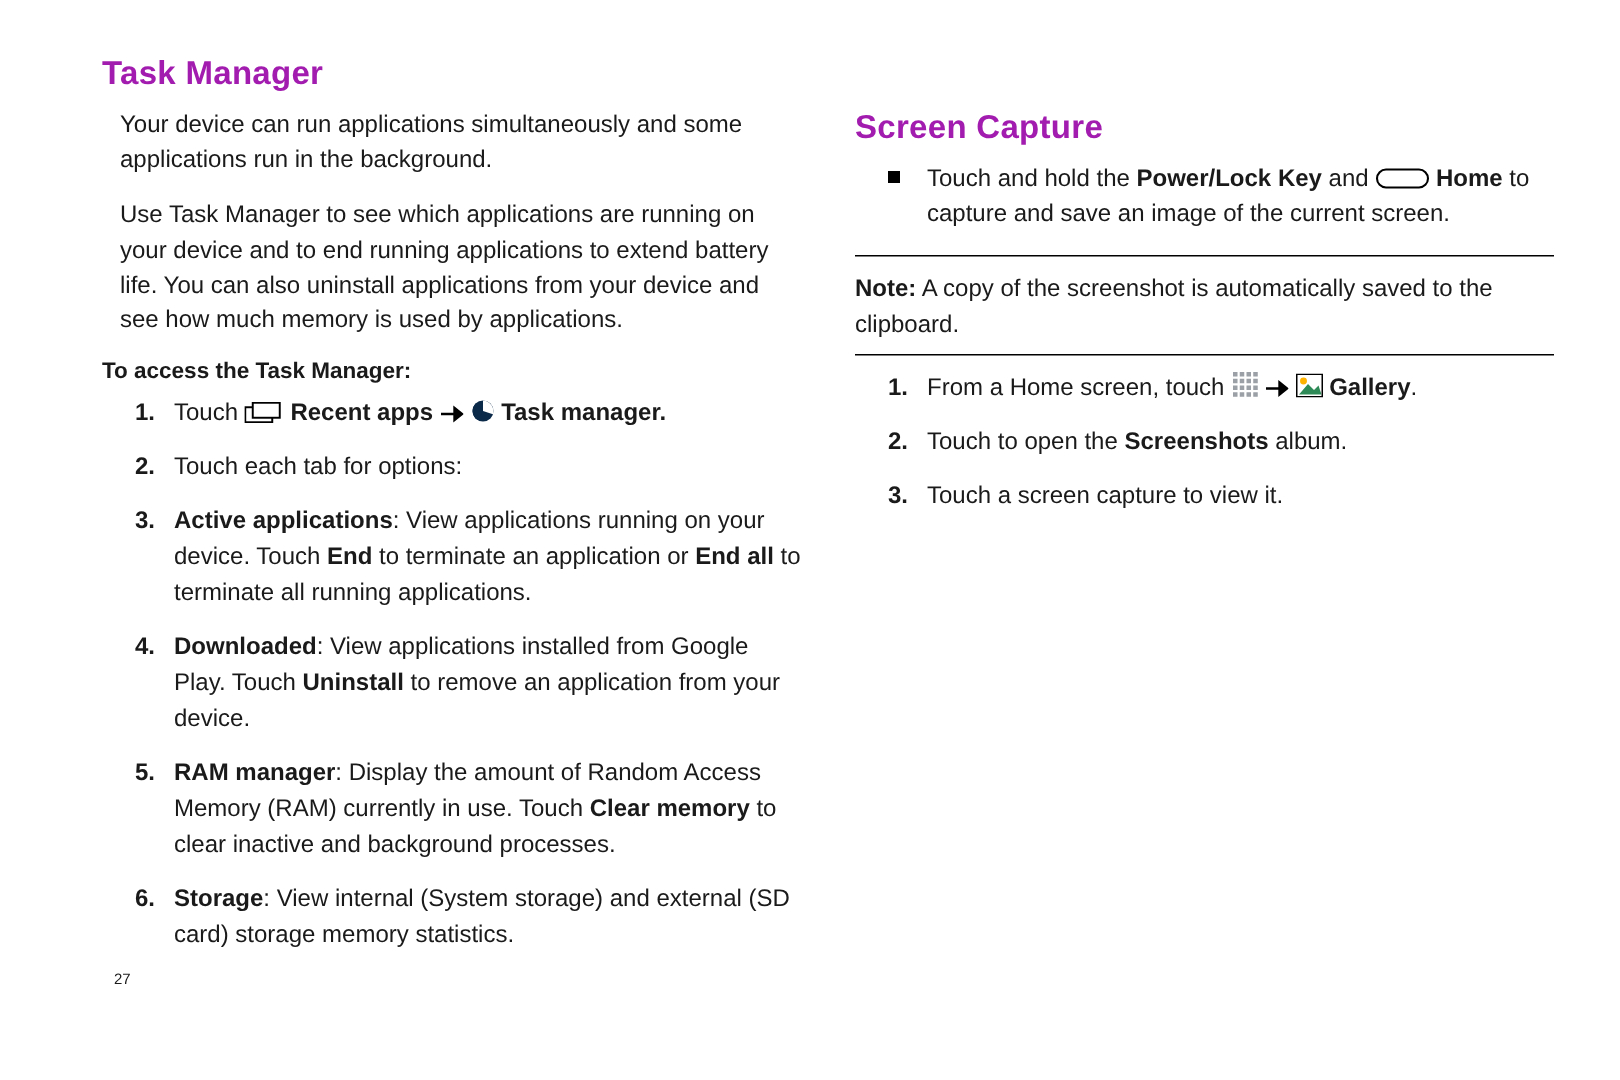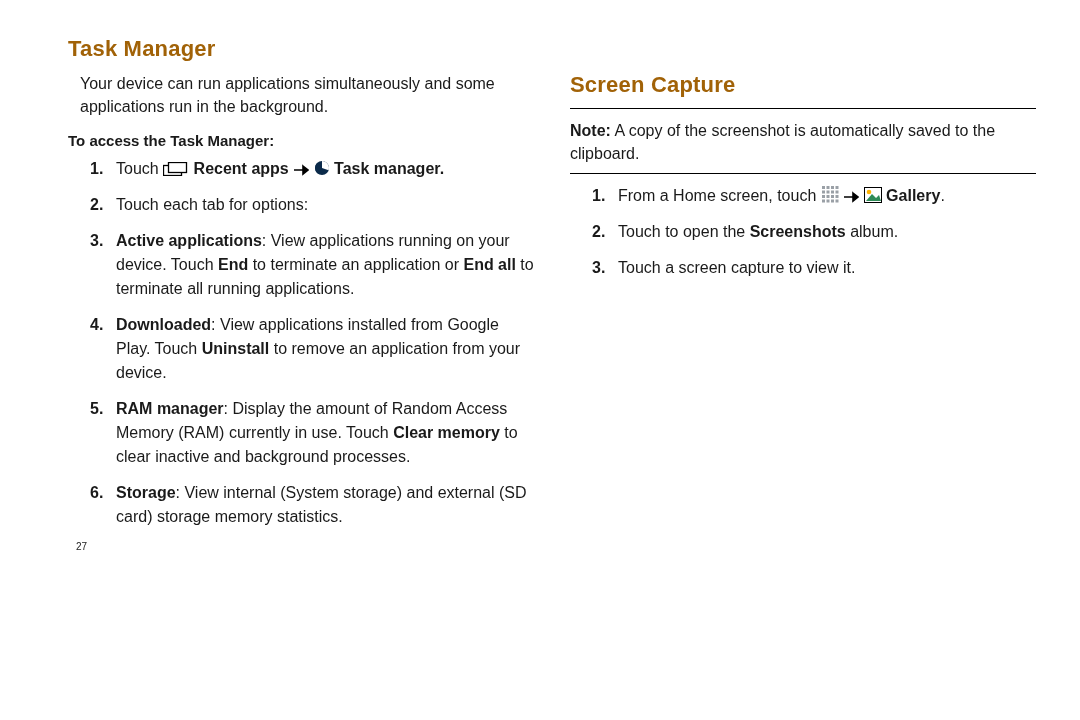--- a/index.html
+++ b/index.html
@@ -21,21 +21,21 @@
   .col {
     flex: 1 1 0;
     box-sizing: border-box;
   }
   .col-left  { padding-right: 28px; }
   .col-right { padding-left: 8px; margin-top: 36px; }
 
   h2.section-title {
     font-size: 22px;
     font-weight: 700;
-    color: #a16207;
+    color: #a21caf;
     margin: 0 0 10px 0;
     letter-spacing: 0.2px;
     font-family: Arial, Helvetica, sans-serif;
   }
   p.body {
     font-size: 16px;
     line-height: 1.45;
     margin: 0 0 14px 12px;
   }
   .subhead {
@@ -101,20 +101,21 @@
 </style>
 </head>
 <body>
 
 <div class="page">
 
   <div class="col col-left">
     <h2 class="section-title">Task Manager</h2>
 
     <p class="body">Your device can run applications simultaneously and some applications run in the background.</p>
+    <p class="body">Use Task Manager to see which applications are running on your device and to end running applications to extend battery life. You can also uninstall applications from your device and see how much memory is used by applications.</p>
 
     <div class="subhead">To access the Task Manager:</div>
 
     <ol class="steps">
       <li>
         <span>Touch </span>
         <svg class="ic" width="26" height="14" viewBox="0 0 26 14">
           <rect x="0.5" y="3.5" width="18" height="10" fill="none" stroke="#000" stroke-width="1.3"></rect>
           <rect x="5.5" y="0.5" width="18" height="10" fill="#fff" stroke="#000" stroke-width="1.3"></rect>
         </svg>
@@ -143,20 +144,29 @@
         <span class="b">Storage</span><span>: View internal (System storage) and external (SD card) storage memory statistics.</span>
       </li>
     </ol>
 
     <div class="page-number">27</div>
   </div>
 
   <div class="col col-right">
     <h2 class="section-title">Screen Capture</h2>
 
+    <ul class="bullets">
+      <li>
+        <span>Touch and hold the </span><span class="b">Power/Lock Key</span><span> and </span>
+        <svg class="ic" width="36" height="14" viewBox="0 0 36 14">
+          <rect x="1" y="1" width="34" height="12" rx="6" ry="6" fill="#fff" stroke="#000" stroke-width="1.4"></rect>
+        </svg>
+        <span class="b"> Home</span><span> to capture and save an image of the current screen.</span>
+      </li>
+    </ul>
 
     <hr class="rule">
     <p class="body" style="margin:0 0 8px 0;">
       <span class="b">Note:</span><span> A copy of the screenshot is automatically saved to the clipboard.</span>
     </p>
     <hr class="rule">
 
 
     <ol class="steps">
       <li>

